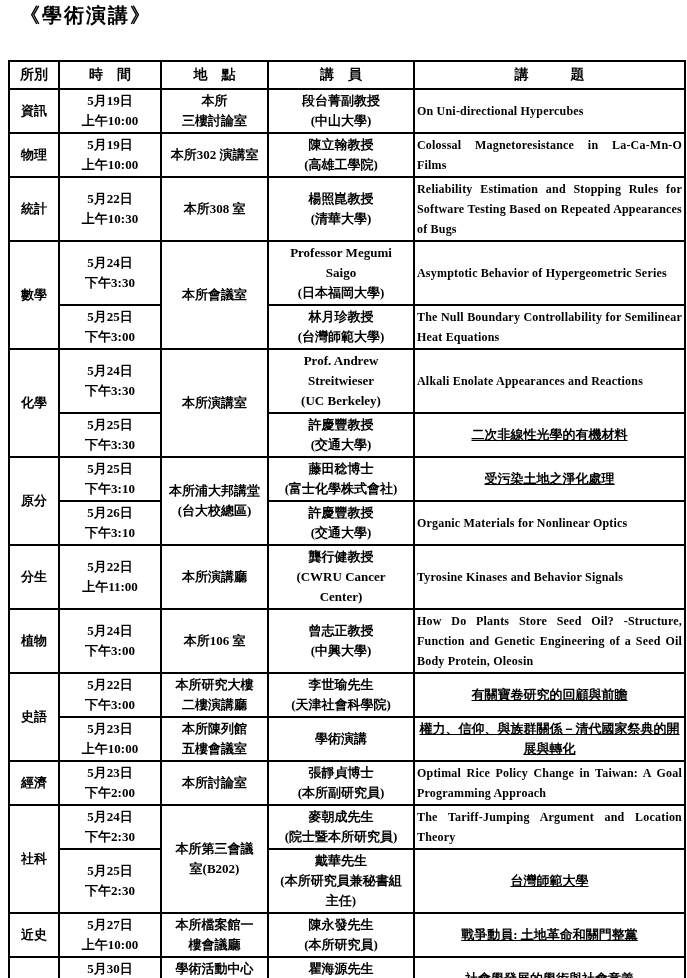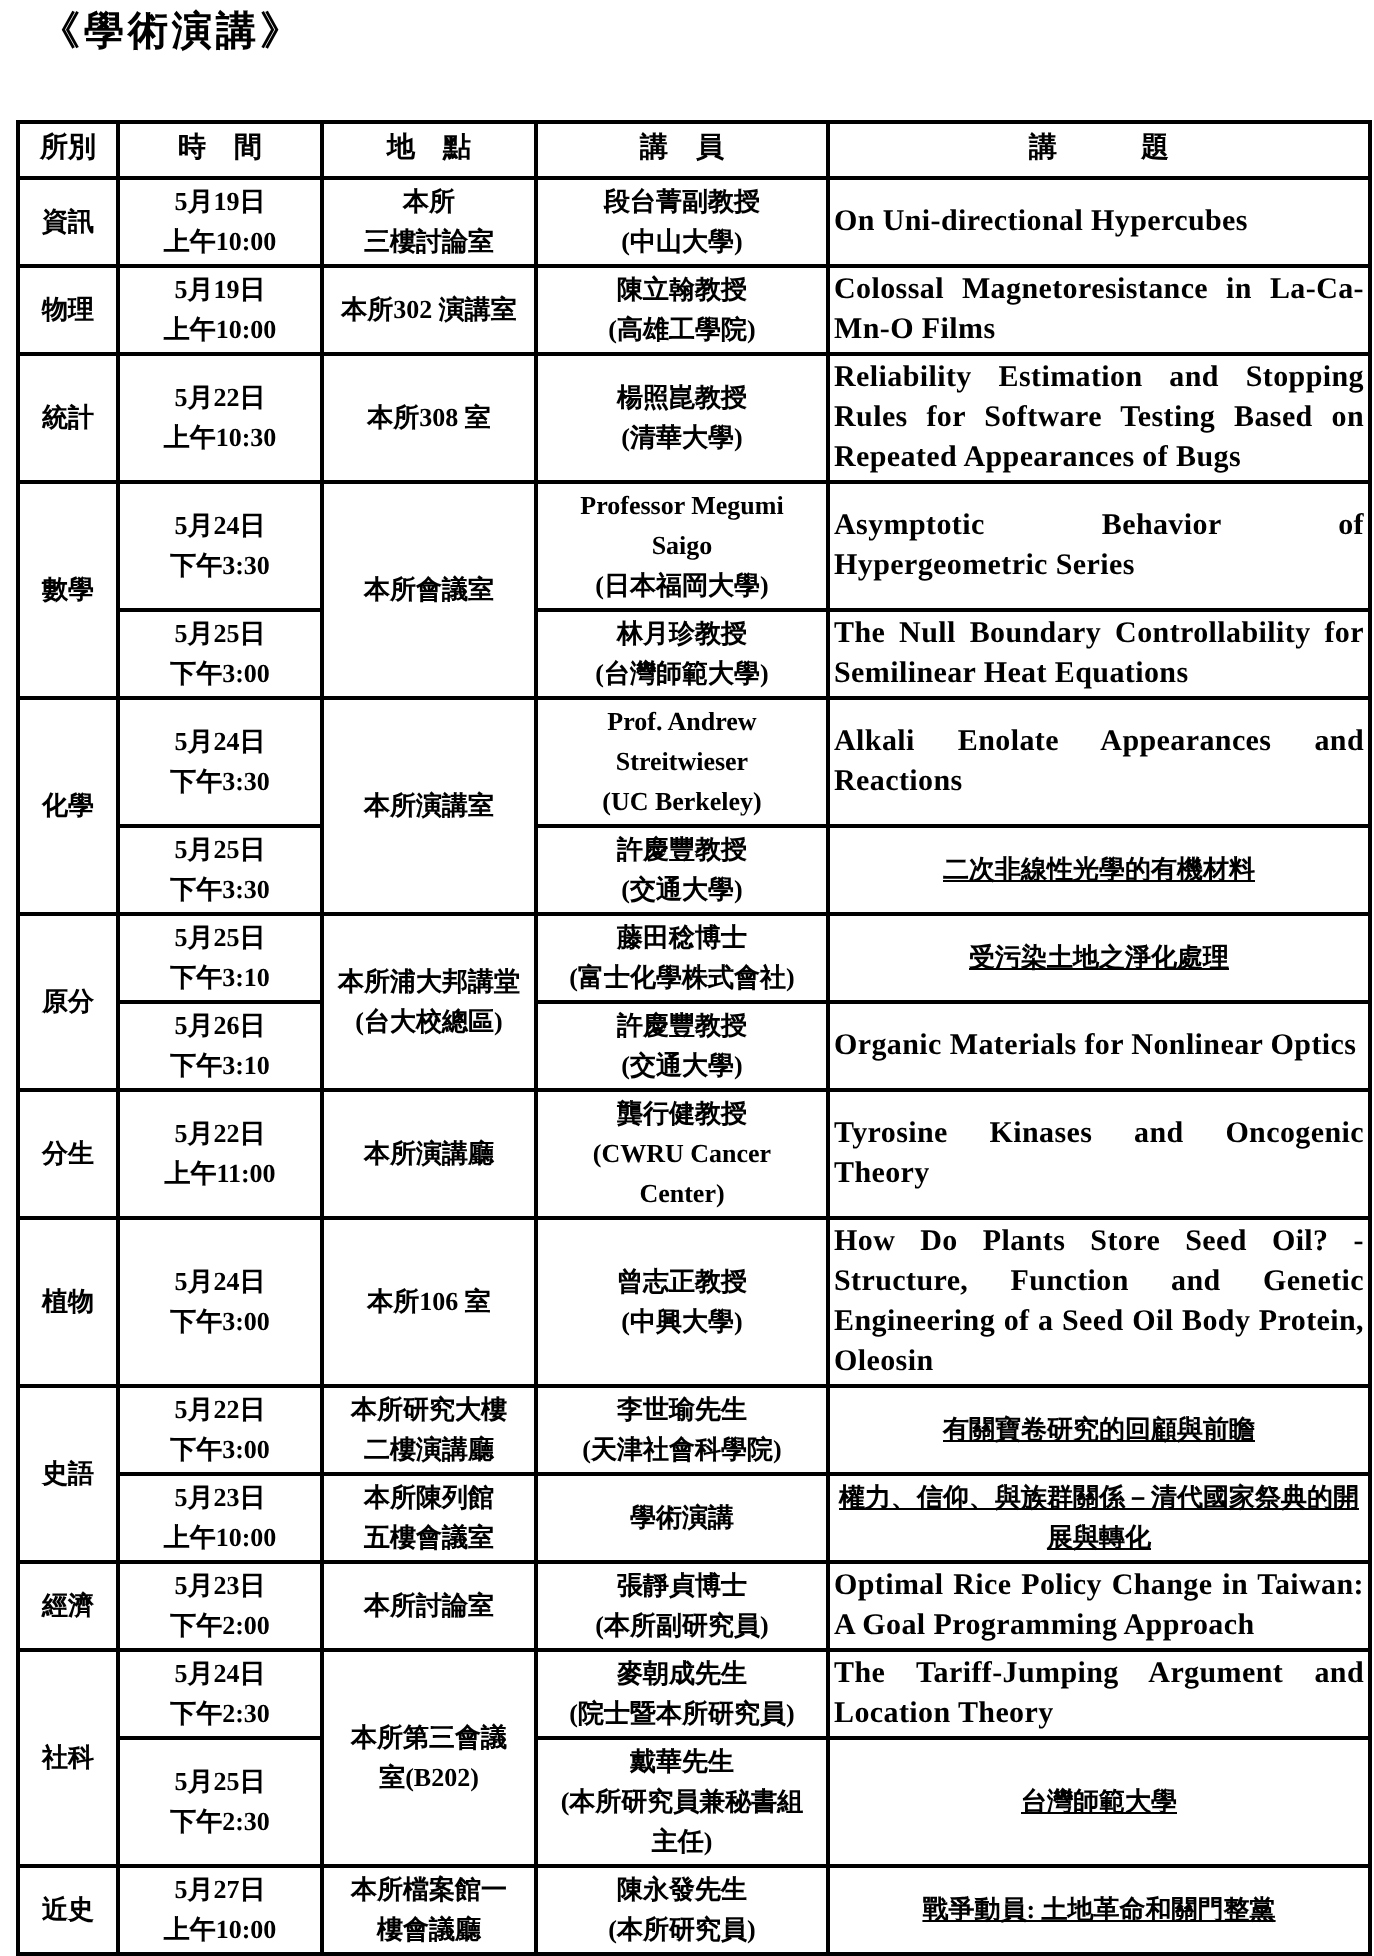--- a/index.html
+++ b/index.html
@@ -31,21 +31,21 @@
     font-size:14px; height:26px; line-height:26px; padding:0;
   }
   td.time { font-size:12.5px;margin-left:36px; }
   td.loc  { font-size:13px; }
   td.speaker { font-size:12.5px;margin-left:41px; }
   td.topic {
     text-align:left;
     padding:1px 5px 1px 7px;
   }
   td.topic.en {
-    font-size:15px;
+    font-size:12px;
     text-align:justify;
     letter-spacing:0.2px;
   }
   td.topic.zh {
     font-size:13px;
     text-decoration:underline;
   }
 </style>
 </head>
 <body>
@@ -125,21 +125,21 @@
       <tr>
         <td class="time">5月26日<br>下午3:10</td>
         <td class="speaker">許慶豐教授<br>(交通大學)</td>
         <td class="topic en">Organic Materials for Nonlinear Optics</td>
       </tr>
       <tr>
         <td class="dept" rowspan="1">分生</td>
         <td class="time">5月22日<br>上午11:00</td>
         <td class="loc">本所演講廳</td>
         <td class="speaker">龔行健教授<br>(CWRU Cancer<br>Center)</td>
-        <td class="topic en">Tyrosine Kinases and Oncogenic Theory</td>
+        <td class="topic en">Tyrosine Kinases and Behavior Signals</td>
       </tr>
       <tr>
         <td class="dept" rowspan="1">植物</td>
         <td class="time">5月24日<br>下午3:00</td>
         <td class="loc">本所106 室</td>
         <td class="speaker">曾志正教授<br>(中興大學)</td>
         <td class="topic en">How Do Plants Store Seed Oil? -Structure, Function and Genetic Engineering of a Seed Oil Body Protein, Oleosin</td>
       </tr>
       <tr>
         <td class="dept" rowspan="2">史語</td>

